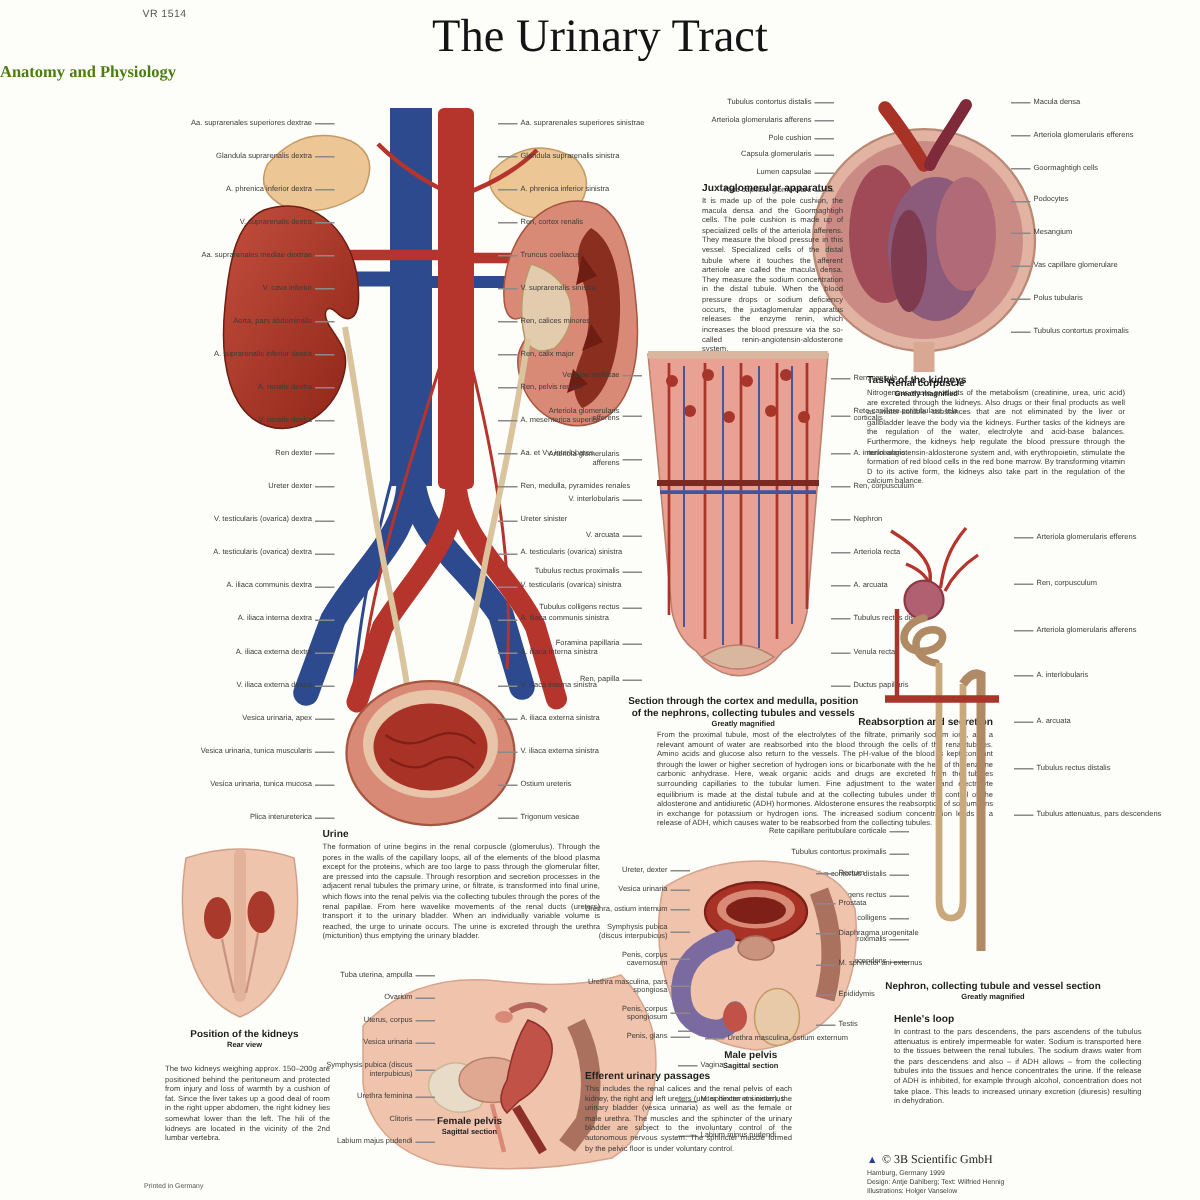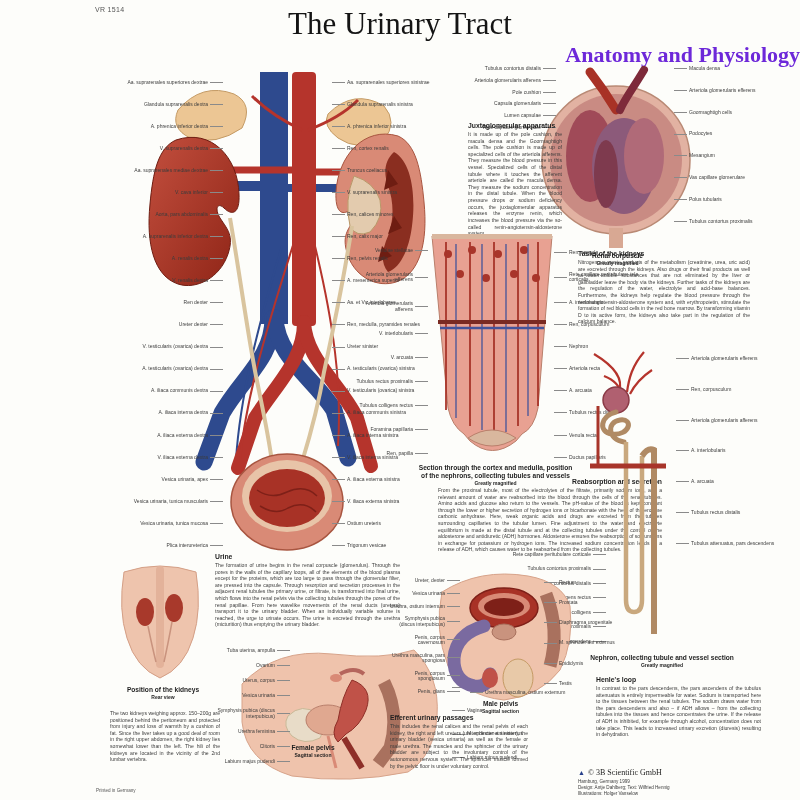--- a/index.html
+++ b/index.html
@@ -1,20 +1,20 @@
 <!DOCTYPE html>
 <html><head>
 <meta charset="utf-8">
 <style>
   html,body{margin:0;padding:0;background:#fff;}
   .poster{position:relative;width:800px;height:800px;background:#fdfdfa;font-family:"Liberation Sans",sans-serif;overflow:hidden;}
   .abs{position:absolute;}
   .code{top:6px;left:95px;font-size:7px;color:#555;letter-spacing:.3px;}
   .title{top:6px;left:0;width:100%;text-align:center;font-family:"Liberation Serif",serif;font-weight:normal;font-size:31px;color:#141414;}
-  .subtitle{top:42px;left:0;width:100%;text-align:right;font-family:"Liberation Serif",serif;font-weight:bold;font-size:22px;color:#6d28d9;}
+  .subtitle{top:42px;left:0;width:100%;text-align:left;font-family:"Liberation Serif",serif;font-weight:bold;font-size:11px;color:#4d7c0f;}
   .col{display:flex;flex-direction:column;justify-content:space-between;}
   .lrow{display:flex;align-items:center;font-size:5px;color:#3c3c3c;line-height:1.05;}
   .lrow.l{justify-content:flex-end;text-align:right;}
   .lrow .ln{border-top:.6px solid #8a8a8a;width:13px;flex:none;margin:0 2px;height:0;}
   .para{color:#3c3c3c;}
   .para h4{font-size:6.8px;margin:0 0 2px 0;color:#1e1e1e;}
   .para p{font-size:5.1px;margin:0;text-align:justify;line-height:1.3;}
   .cap{text-align:center;color:#1e1e1e;}
   .cap .c1{font-size:6.6px;font-weight:bold;line-height:1.2;}
   .cap .c2{font-size:5px;font-weight:bold;}

